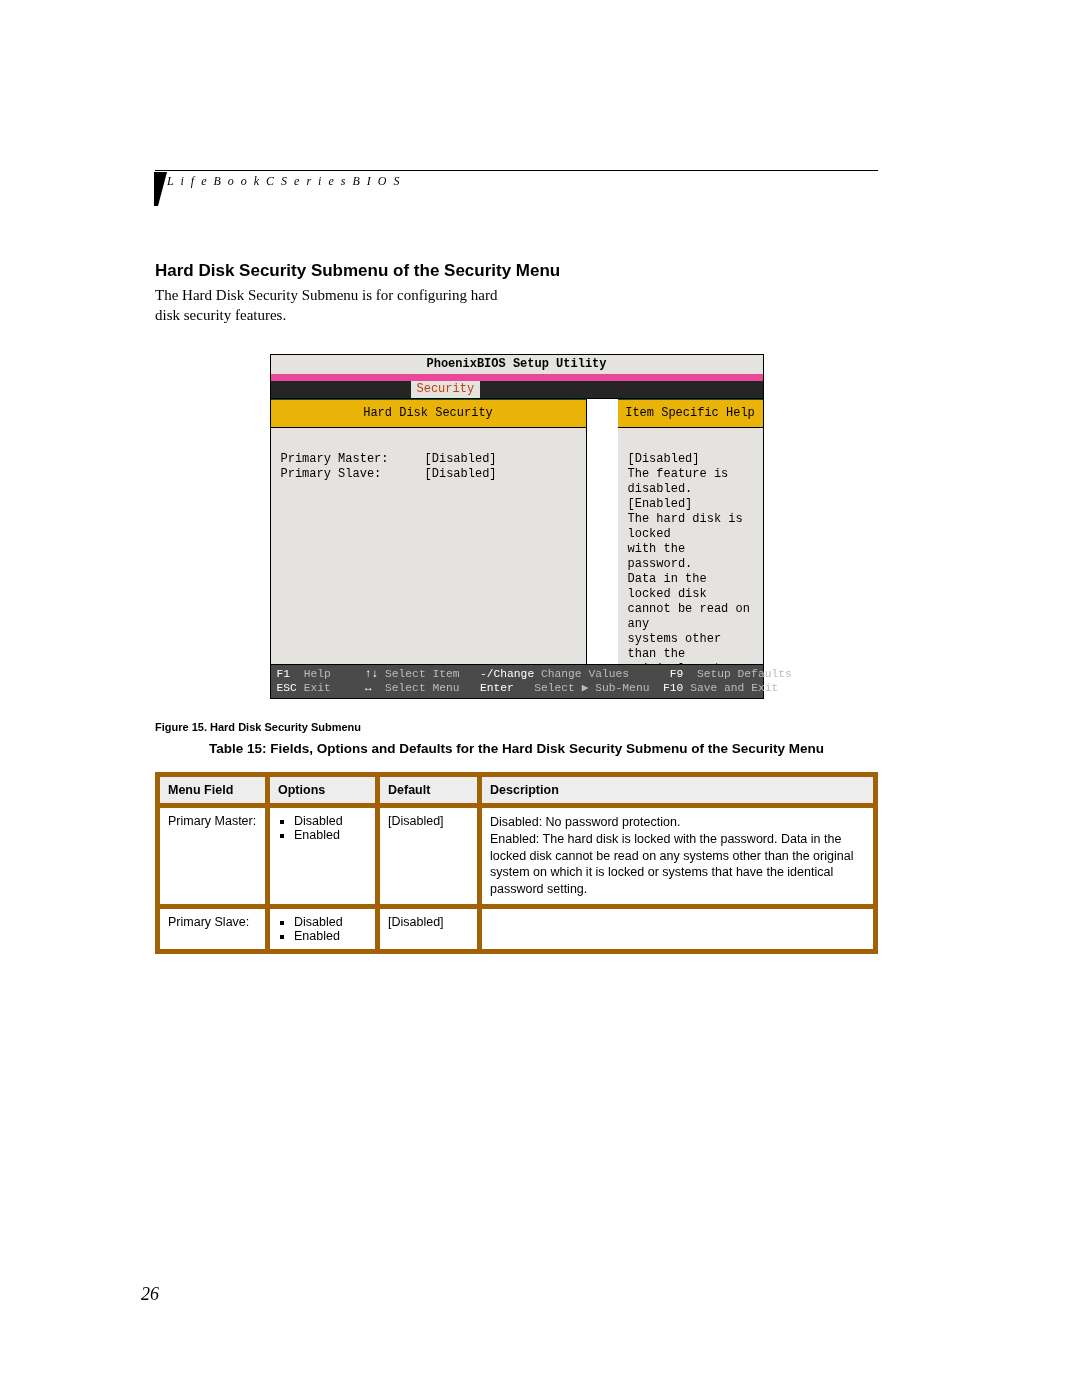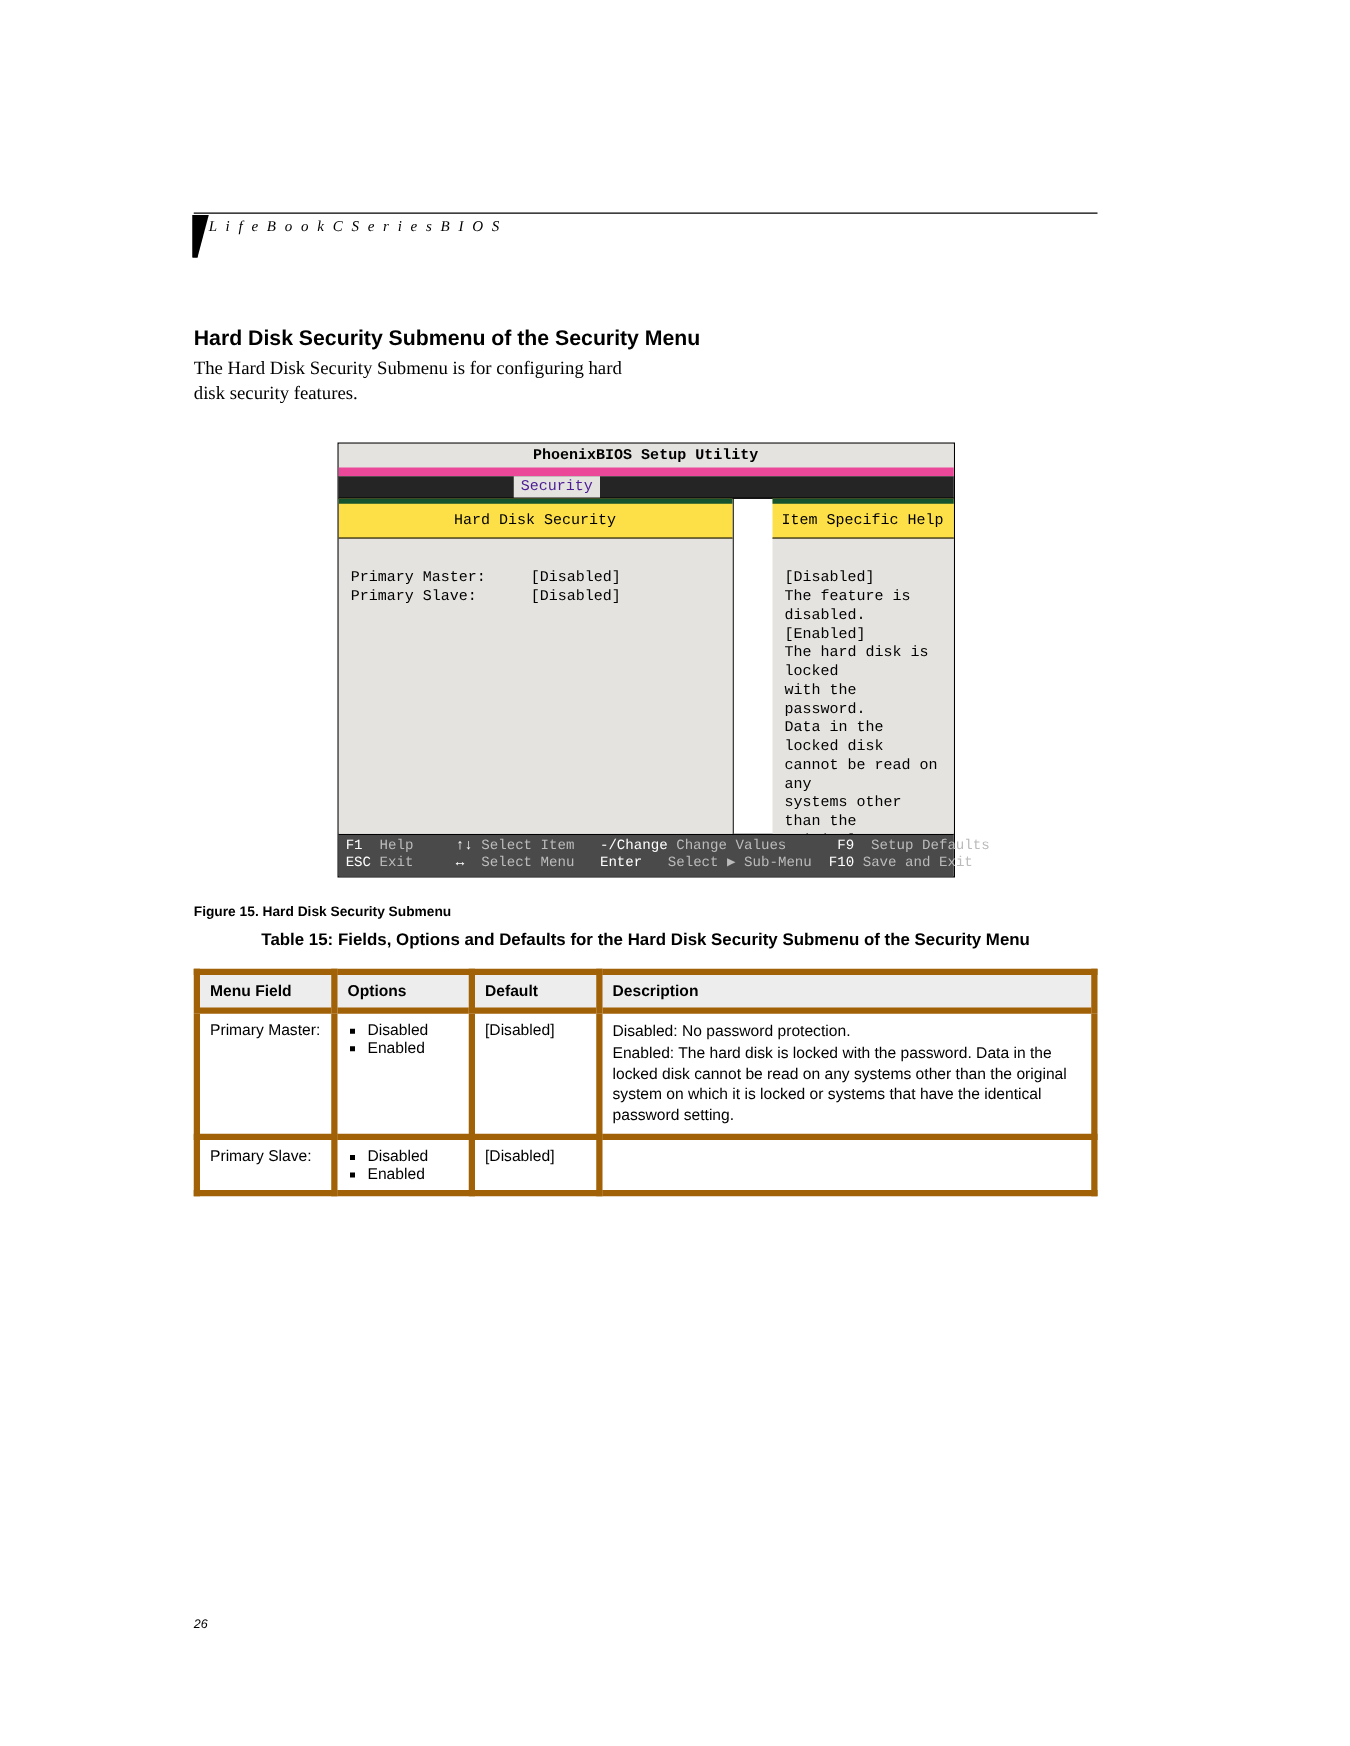--- a/index.html
+++ b/index.html
@@ -78,45 +78,45 @@
   .bios .tabs-row {
     background: #252525;
     color: #ddd;
     display: flex;
     padding: 0;
     border-bottom: 1px solid #000;
   }
   .bios .tab-spacer1 { width: 140px; }
   .bios .tab-active {
     background: #e5e3e0;
-    color: #4c1d95;
+    color: #c2410c;
     padding: 1px 6px;
   }
   .bios .tab-spacer2 { flex: 1; }
   .bios .panes {
     display: flex;
     border-bottom: 1px solid #000;
   }
   .bios .left-col {
     width: 316px;
     border-right: 1px solid #000;
     box-sizing: border-box;
   }
   .bios .right-col {
     flex: 1;
     width: 174px;
     box-sizing: border-box;
     padding-left: 31px;
   }
   .bios .col-head {
-    background: #fde047;
+    background: #eab308;
     text-align: center;
     padding: 6px 0;
     border-bottom: 1px solid #000;
-    border-top: 4px solid #14532d;
+    border-top: 1px solid #14532d;
     font-weight: normal;
   }
   .bios .col-body {
     background: #e5e3e0;
     padding: 10px 10px 10px 10px;
     height: 236px;
     box-sizing: border-box;
     overflow: hidden;
   }
   .bios .left-col .col-body {
@@ -169,25 +169,25 @@
   }
   table.opts td.options ul {
     margin: 0;
     padding-left: 16px;
     list-style-type: square;
   }
   table.opts td.desc { line-height:1.35; }
 
   .page-num {
     position: absolute;
-    left: 155px;
+    left: 141px;
     bottom: 92px;
     font-style: italic;
-    font-size: 10px;
-    font-family: Liberation Sans, sans-serif;
+    font-size: 18px;
+    font-family: Liberation Serif, serif;
   }
 </style>
 </head>
 <body>
 
 <div class="page">
 
   <div class="running-head-wrap">
     <div class="running-head-line"></div>
     <div class="wedge"></div>

